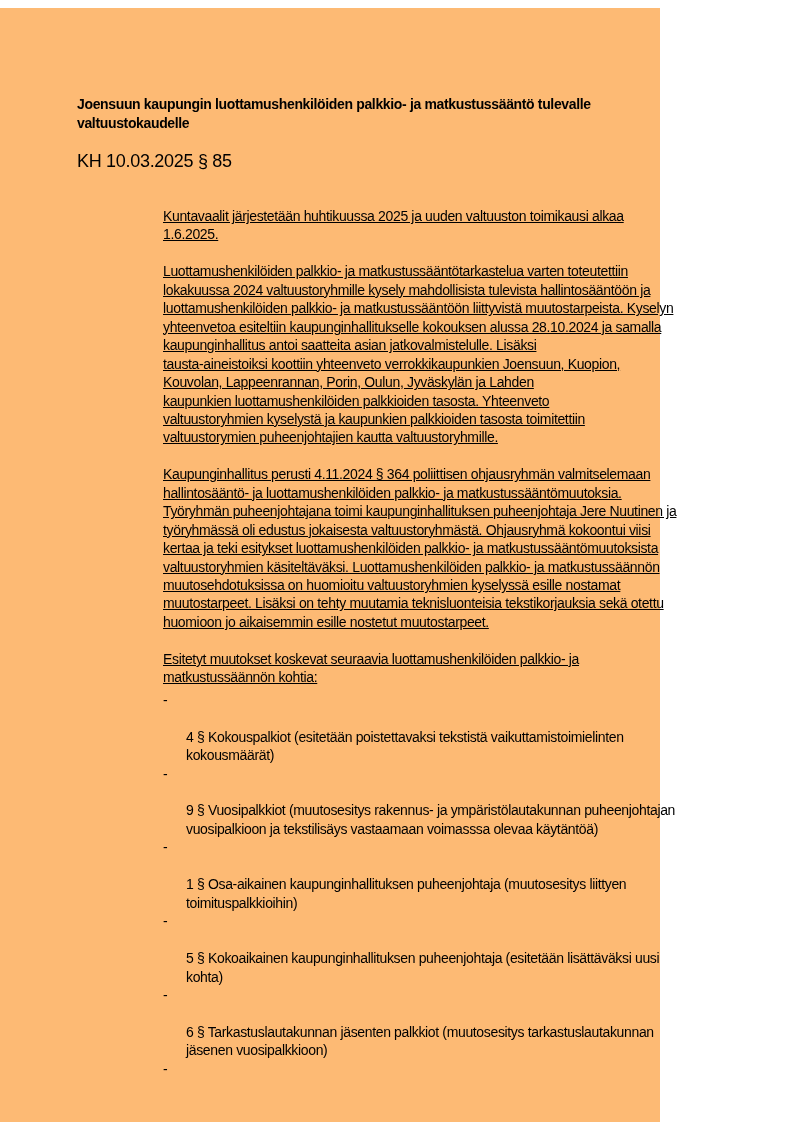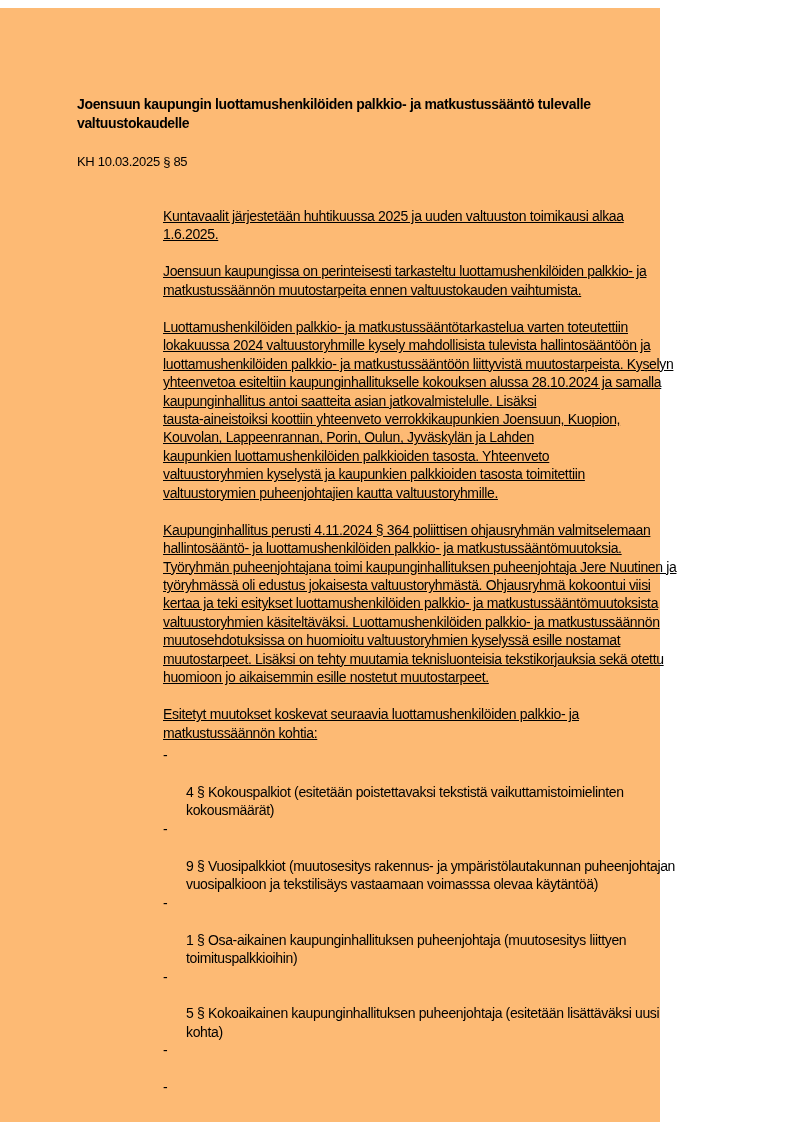--- a/index.html
+++ b/index.html
@@ -28,21 +28,21 @@
       width: 640px;
       font-size: 14px;
       font-weight: bold;
       line-height: 19px;
       letter-spacing: -0.35px;
     }
     .meeting-ref {
       position: absolute;
       left: 77px;
       top: 144px;
-      font-size: 13px;
+      font-size: 18px;
       line-height: 19px;
       letter-spacing: -0.3px;
       text-align: right;
     }
     .body {
       position: absolute;
       left: 163px;
       top: 199px;
       width: 590px;
       font-size: 14px;
@@ -74,22 +74,20 @@
 <body>
 
 <div class="page">
   <div class="title" style="white-space: pre-line;">Joensuun kaupungin luottamushenkilöiden palkkio- ja matkustussääntö tulevalle
 valtuustokaudelle</div>
   <div class="meeting-ref">KH 10.03.2025 § 85</div>
 
   <div class="body">
     <p class="para">Kuntavaalit järjestetään huhtikuussa 2025 ja uuden valtuuston toimikausi alkaa
 1.6.2025.</p>
-    <p class="para">Joensuun kaupungissa on perinteisesti tarkasteltu luottamushenkilöiden palkkio- ja
-matkustussäännön muutostarpeita ennen valtuustokauden vaihtumista.</p>
     <p class="para">Luottamushenkilöiden palkkio- ja matkustussääntötarkastelua varten toteutettiin
 lokakuussa 2024 valtuustoryhmille kysely mahdollisista tulevista hallintosääntöön ja
 luottamushenkilöiden palkkio- ja matkustussääntöön liittyvistä muutostarpeista. Kyselyn
 yhteenvetoa esiteltiin kaupunginhallitukselle kokouksen alussa 28.10.2024 ja samalla
 kaupunginhallitus antoi saatteita asian jatkovalmistelulle. Lisäksi
 tausta-aineistoiksi koottiin yhteenveto verrokkikaupunkien Joensuun, Kuopion,
 Kouvolan, Lappeenrannan, Porin, Oulun, Jyväskylän ja Lahden
 kaupunkien luottamushenkilöiden palkkioiden tasosta. Yhteenveto
 valtuustoryhmien kyselystä ja kaupunkien palkkioiden tasosta toimitettiin
 valtuustorymien puheenjohtajien kautta valtuustoryhmille.</p>
@@ -121,20 +119,22 @@
         <span>1 § Osa-aikainen kaupunginhallituksen puheenjohtaja (muutosesitys liittyen
 toimituspalkkioihin)</span>
       </li>
       <li class="list-item">
         <span class="dash">-</span>
         <span>5 § Kokoaikainen kaupunginhallituksen puheenjohtaja (esitetään lisättäväksi uusi
 kohta)</span>
       </li>
       <li class="list-item">
         <span class="dash">-</span>
+        <span>6 § Tarkastuslautakunnan jäsenten palkkiot (muutosesitys tarkastuslautakunnan
+jäsenen vuosipalkkioon)</span>
       </li>
       <li class="list-item">
         <span class="dash">-</span>
         
       </li>
     </ul>
 
   </div>
 </div>
 

